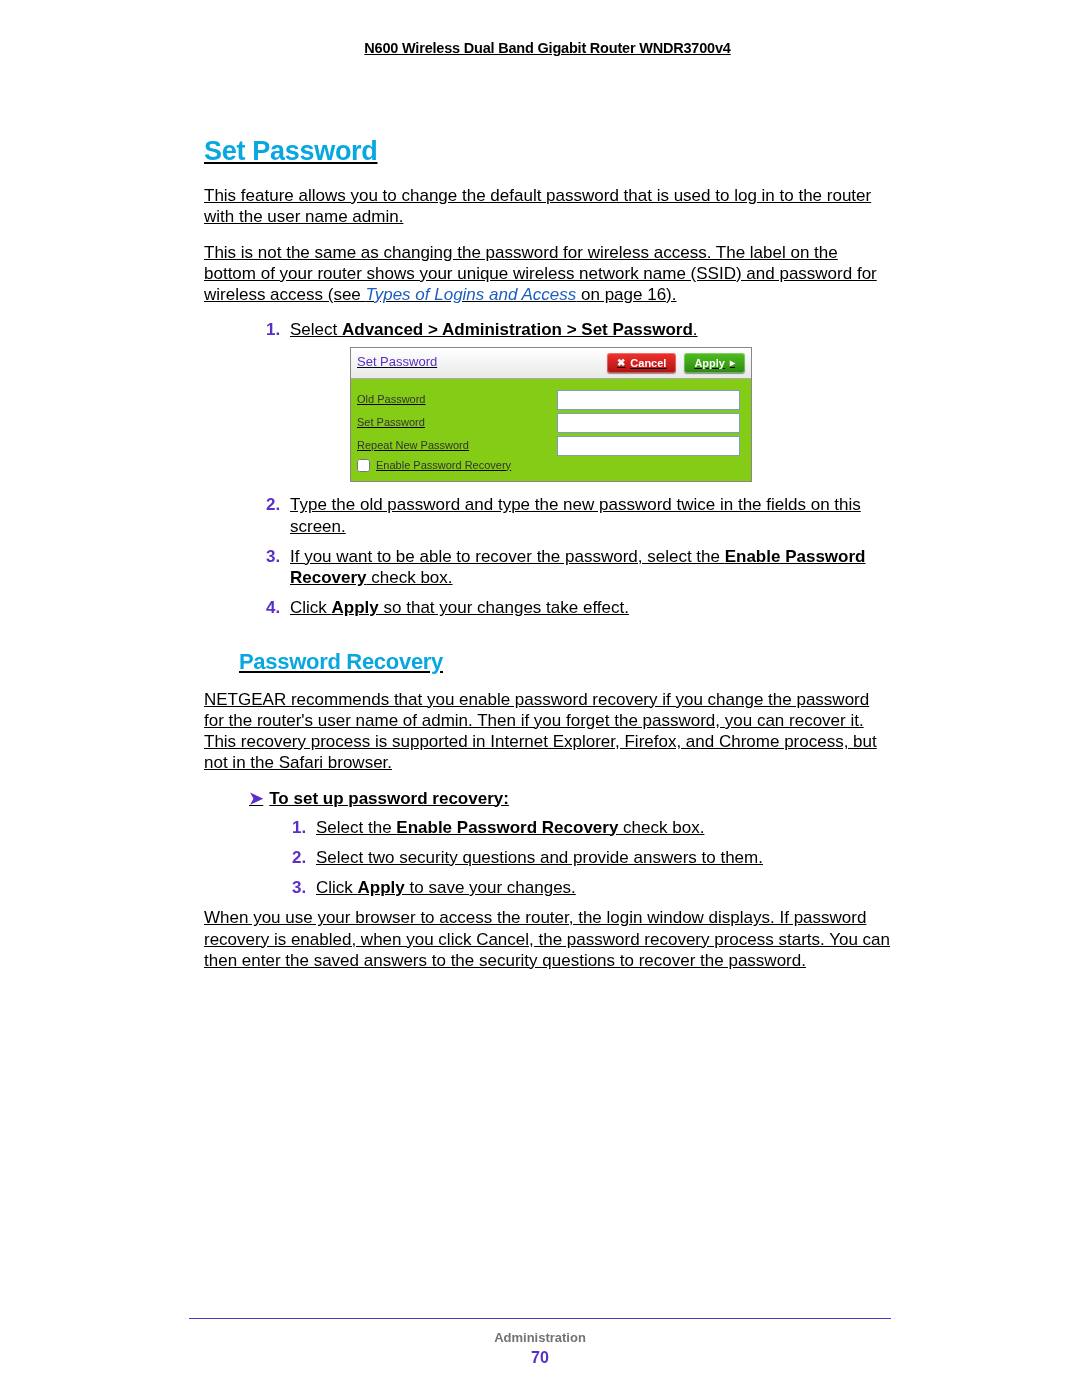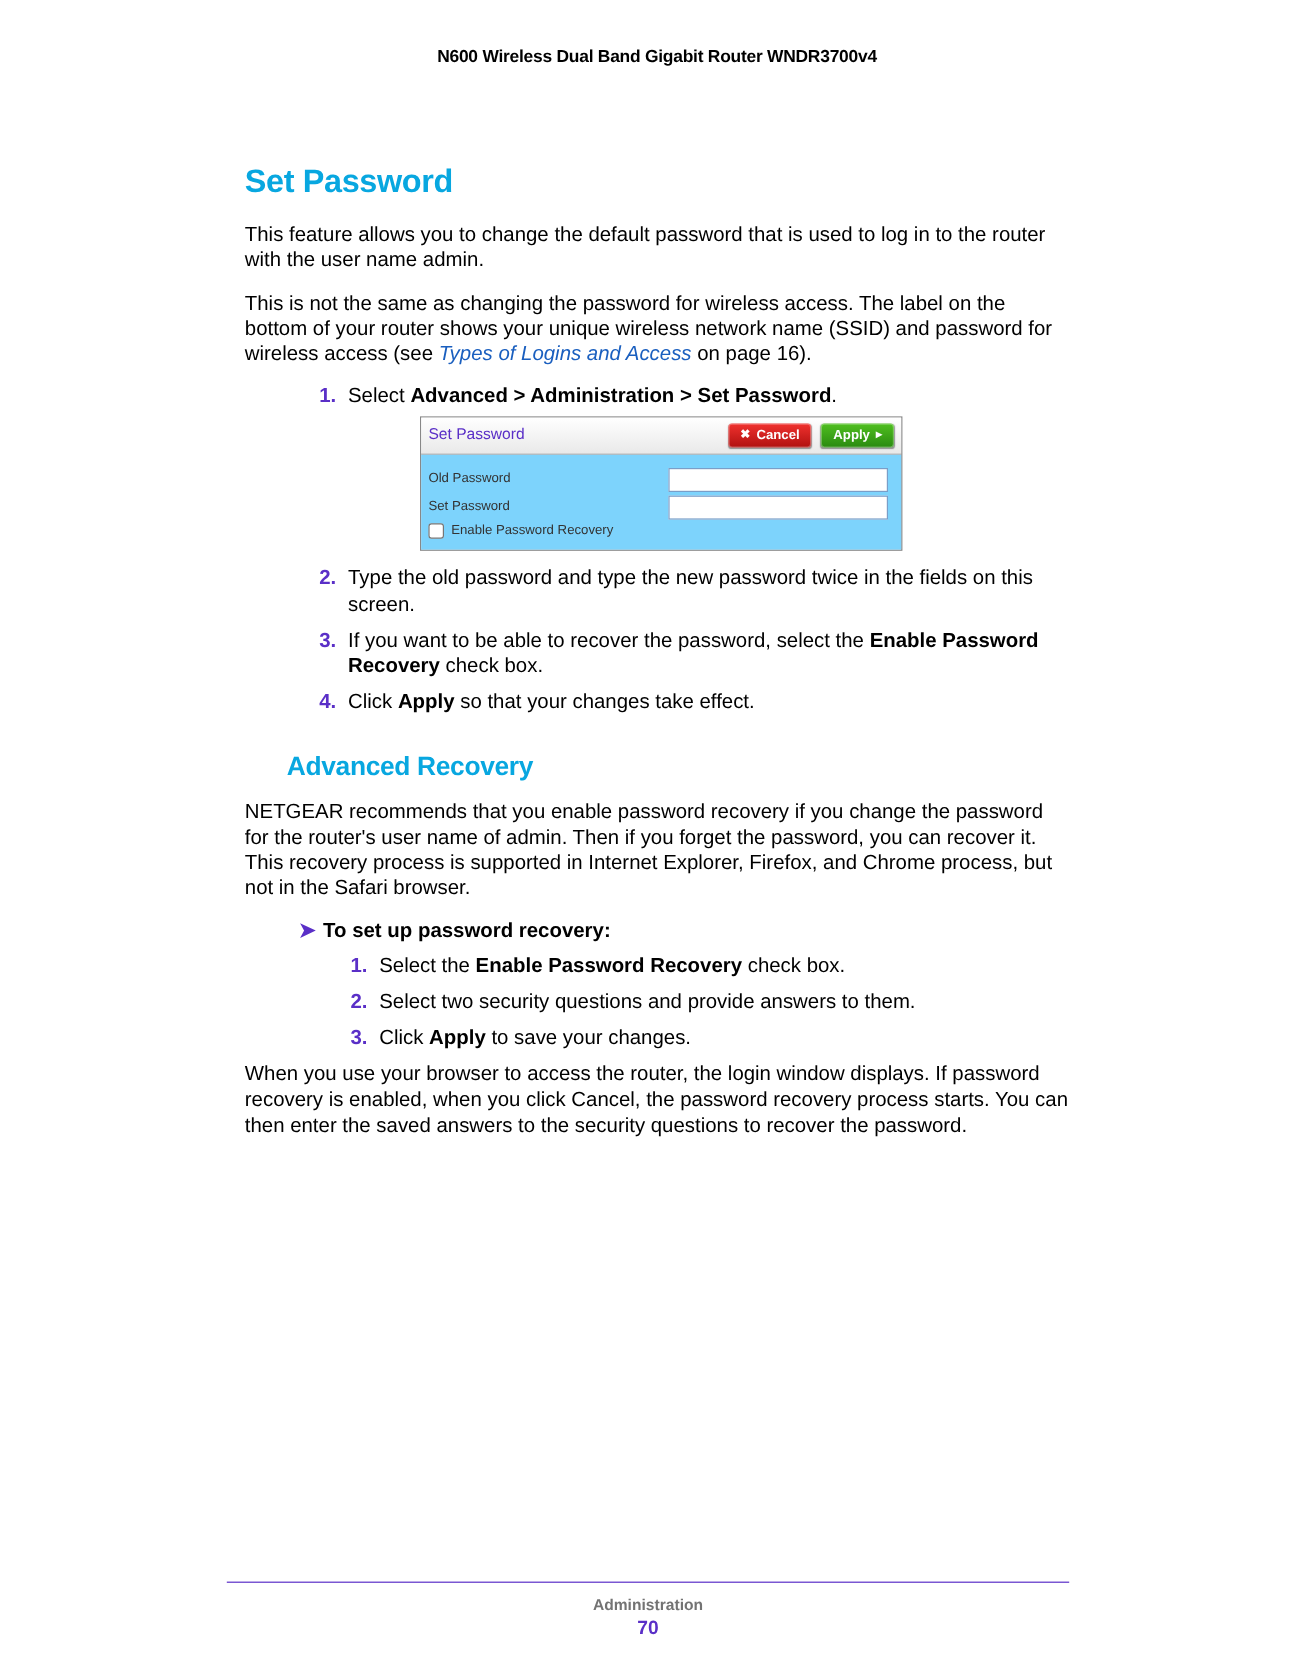--- a/index.html
+++ b/index.html
@@ -9,20 +9,21 @@
     font-family: Arial, Helvetica, sans-serif;
     color: #000;
   }
   .page {
     width: 932px;
     min-height: 1397px;
     margin: 0 auto;
     position: relative;
     box-sizing: border-box;
     padding: 40px 115px 60px 130px;
+    text-decoration: underline;
   }
   .header-title {
     text-align: center;
     font-weight: bold;
     font-size: 14.5px;
     letter-spacing: -0.2px;
     margin-bottom: 80px;
   }
   h1.section {
     color: #08a7e0;
@@ -110,21 +111,21 @@
     box-shadow: inset 0 0 0 1px rgba(255,255,255,.3), 0 1px 1px rgba(0,0,0,.4);
   }
   .ui-btn.cancel {
     background: linear-gradient(#f0312e,#b01110);
   }
   .ui-btn.apply {
     background: linear-gradient(#4fbf1f,#2a8a10);
   }
   .ui-btn .ic { margin: 0 5px 0 0; font-size: 10px; }
   .ui-btn .ic.right { margin: 0 0 0 5px; }
-  .ui-body { padding: 8px 6px 6px 6px; background:#7dd3fc;}
+  .ui-body { padding: 8px 6px 6px 6px; background:#84cc16;}
   .ui-row {
     display: flex;
     align-items: center;
     margin: 3px 0;
     font-size: 11px;
     color:#333;
   }
   .ui-row .lbl { flex: 0 0 200px; }
   .ui-row input[type=password] {
     flex: 0 0 110px;
@@ -202,41 +203,45 @@
         <div class="ui-body">
           <div class="ui-row">
             <span class="lbl">Old Password</span>
             <input type="password" style="">
           </div>
           <div class="ui-row">
             <span class="lbl">Set Password</span>
             <input type="password" style="">
           </div>
           <div class="ui-row">
+            <span class="lbl">Repeat New Password</span>
+            <input type="password" style="">
+          </div>
+          <div class="ui-row">
             <input type="checkbox" style="">
             <span>Enable Password Recovery</span>
           </div>
         </div>
       </div>
     </li>
     <li>
       <span class="num">2.</span>
       <span>Type the old password and type the new password twice in the fields on this screen.</span>
     </li>
     <li>
       <span class="num">3.</span>
       <span>If you want to be able to recover the password, select the </span><span class="bold">Enable Password Recovery</span><span> check box.</span>
     </li>
     <li>
       <span class="num">4.</span>
       <span>Click </span><span class="bold">Apply</span><span> so that your changes take effect.</span>
     </li>
   </ol>
 
-  <h2 class="subsection">Advanced Recovery</h2>
+  <h2 class="subsection">Password Recovery</h2>
 
   <p class="body indent-sub">NETGEAR recommends that you enable password recovery if you change the password for the router's user name of admin. Then if you forget the password, you can recover it. This recovery process is supported in Internet Explorer, Firefox, and Chrome process, but not in the Safari browser.</p>
 
   <div class="task-head" style="margin-left:45px">
     <span class="chev">➤</span><span>To set up password recovery:</span>
   </div>
 
   <ol class="steps" style="margin-left:88px">
     <li>
       <span class="num">1.</span>

